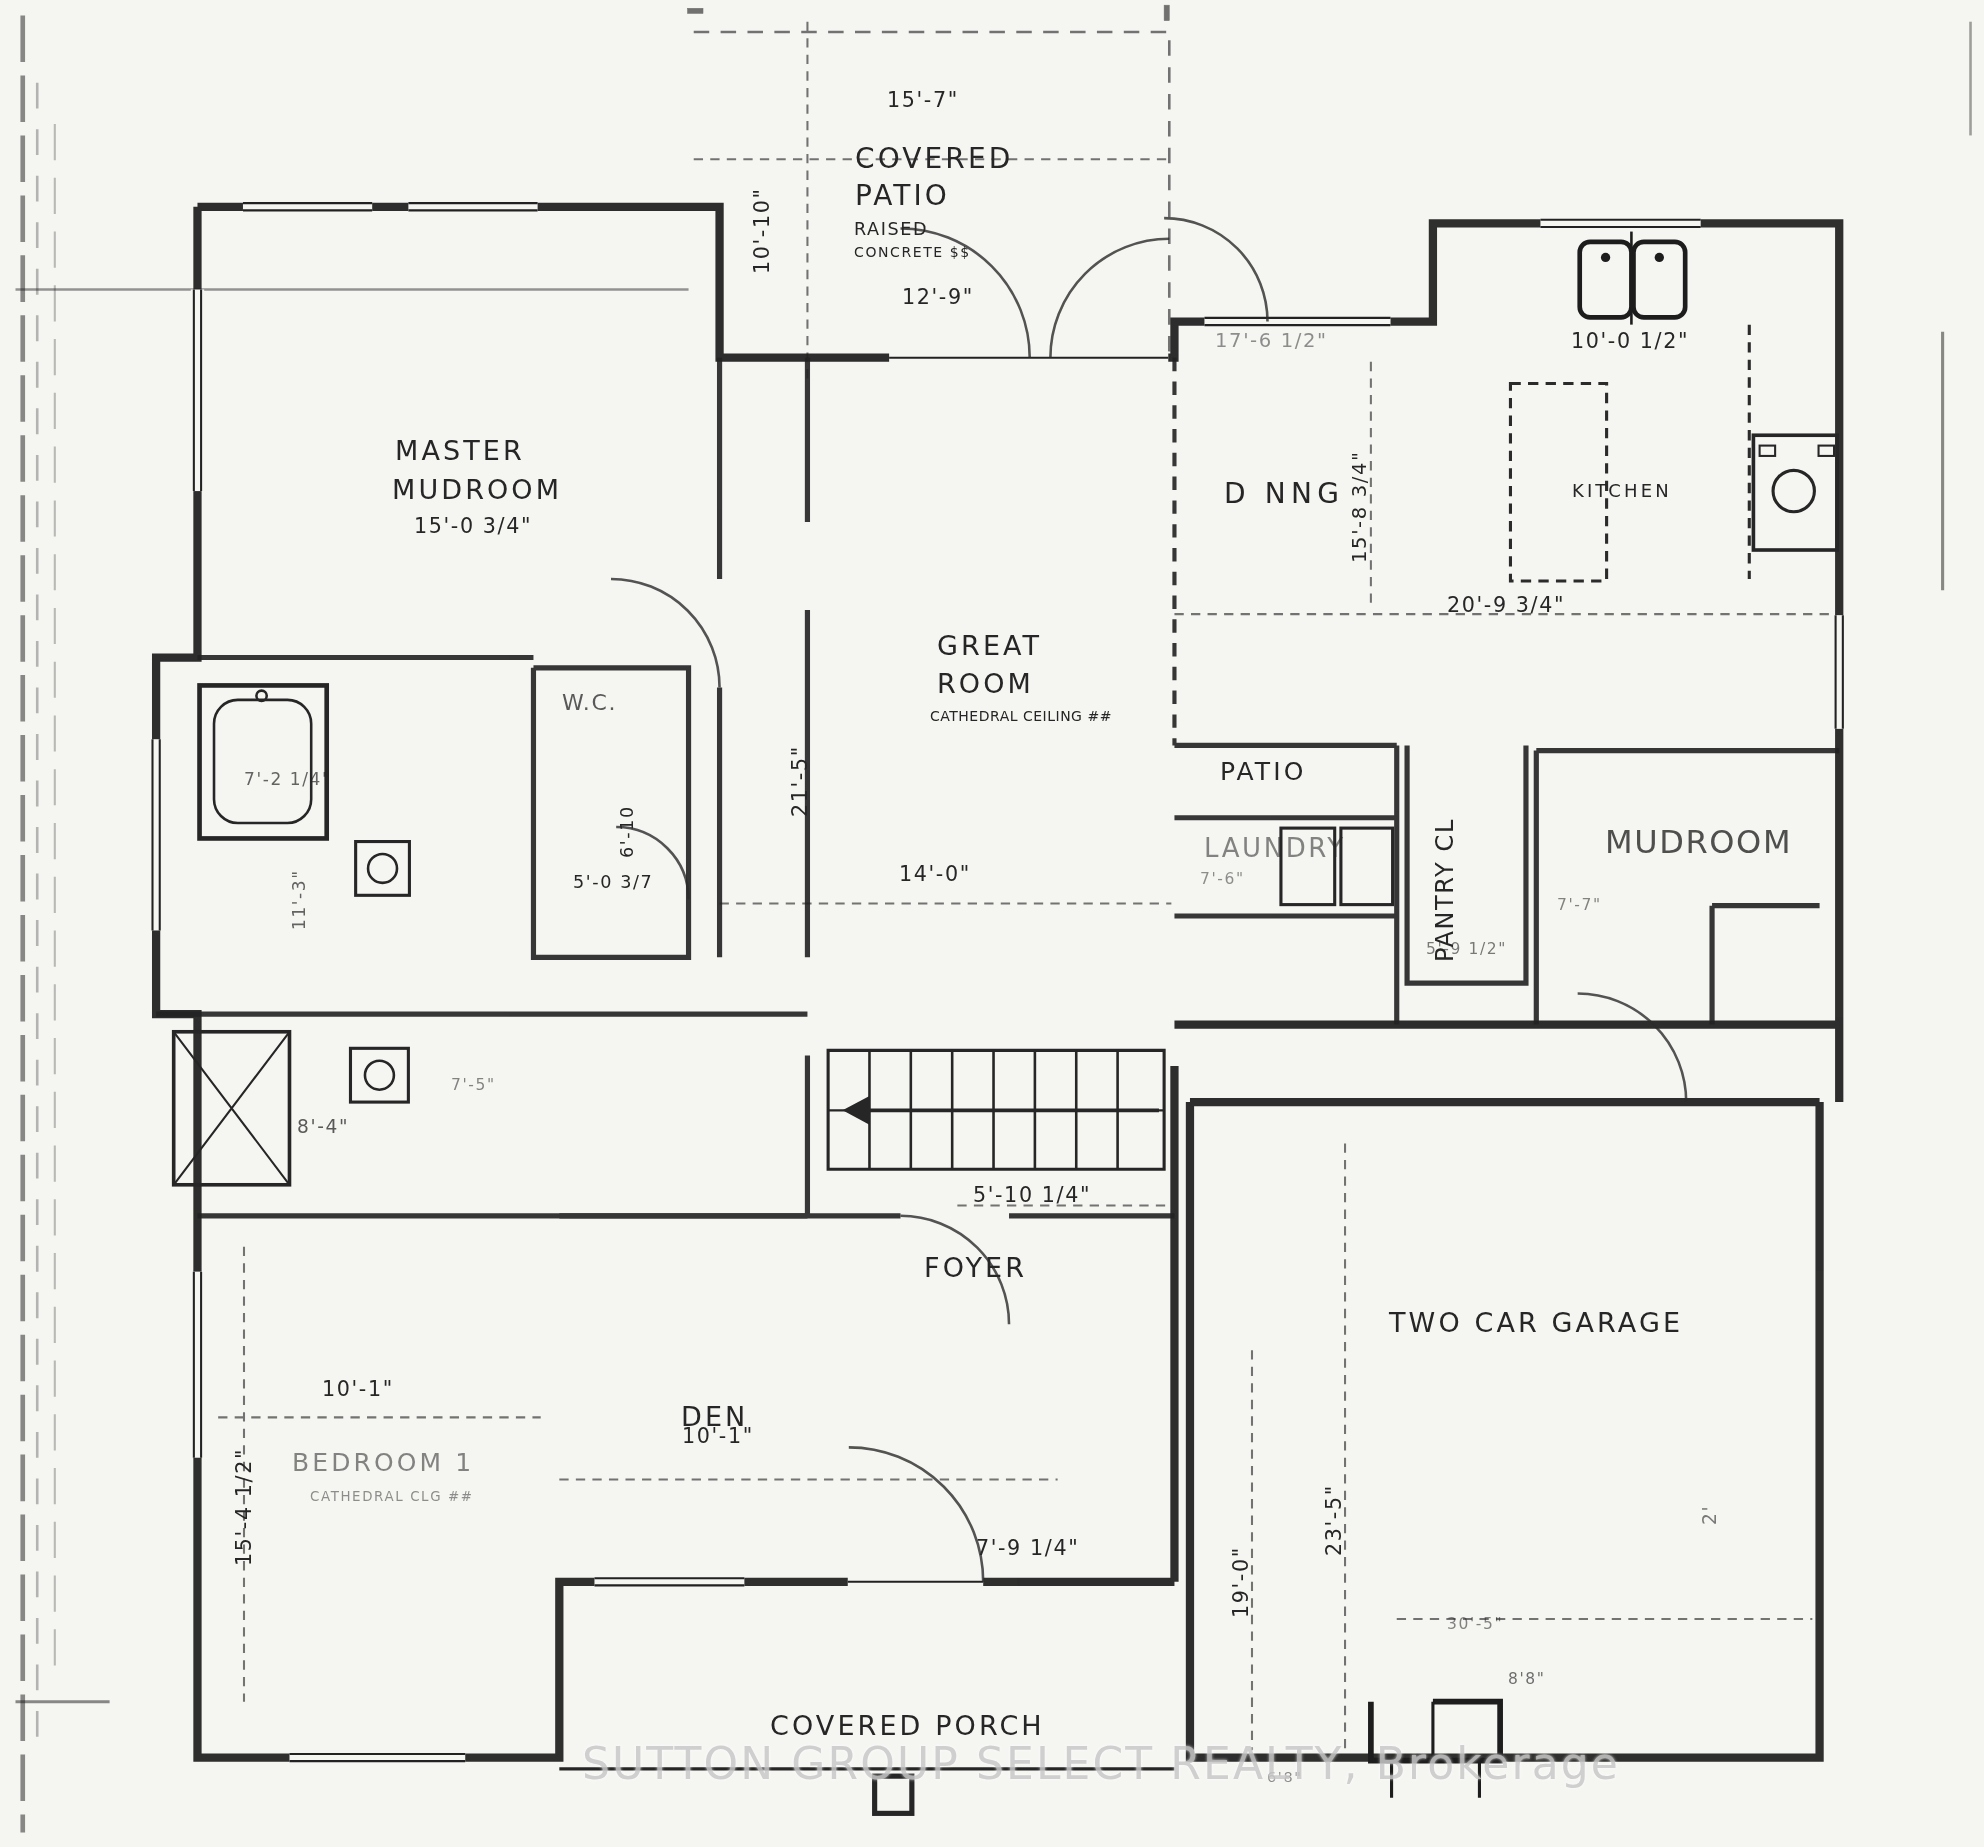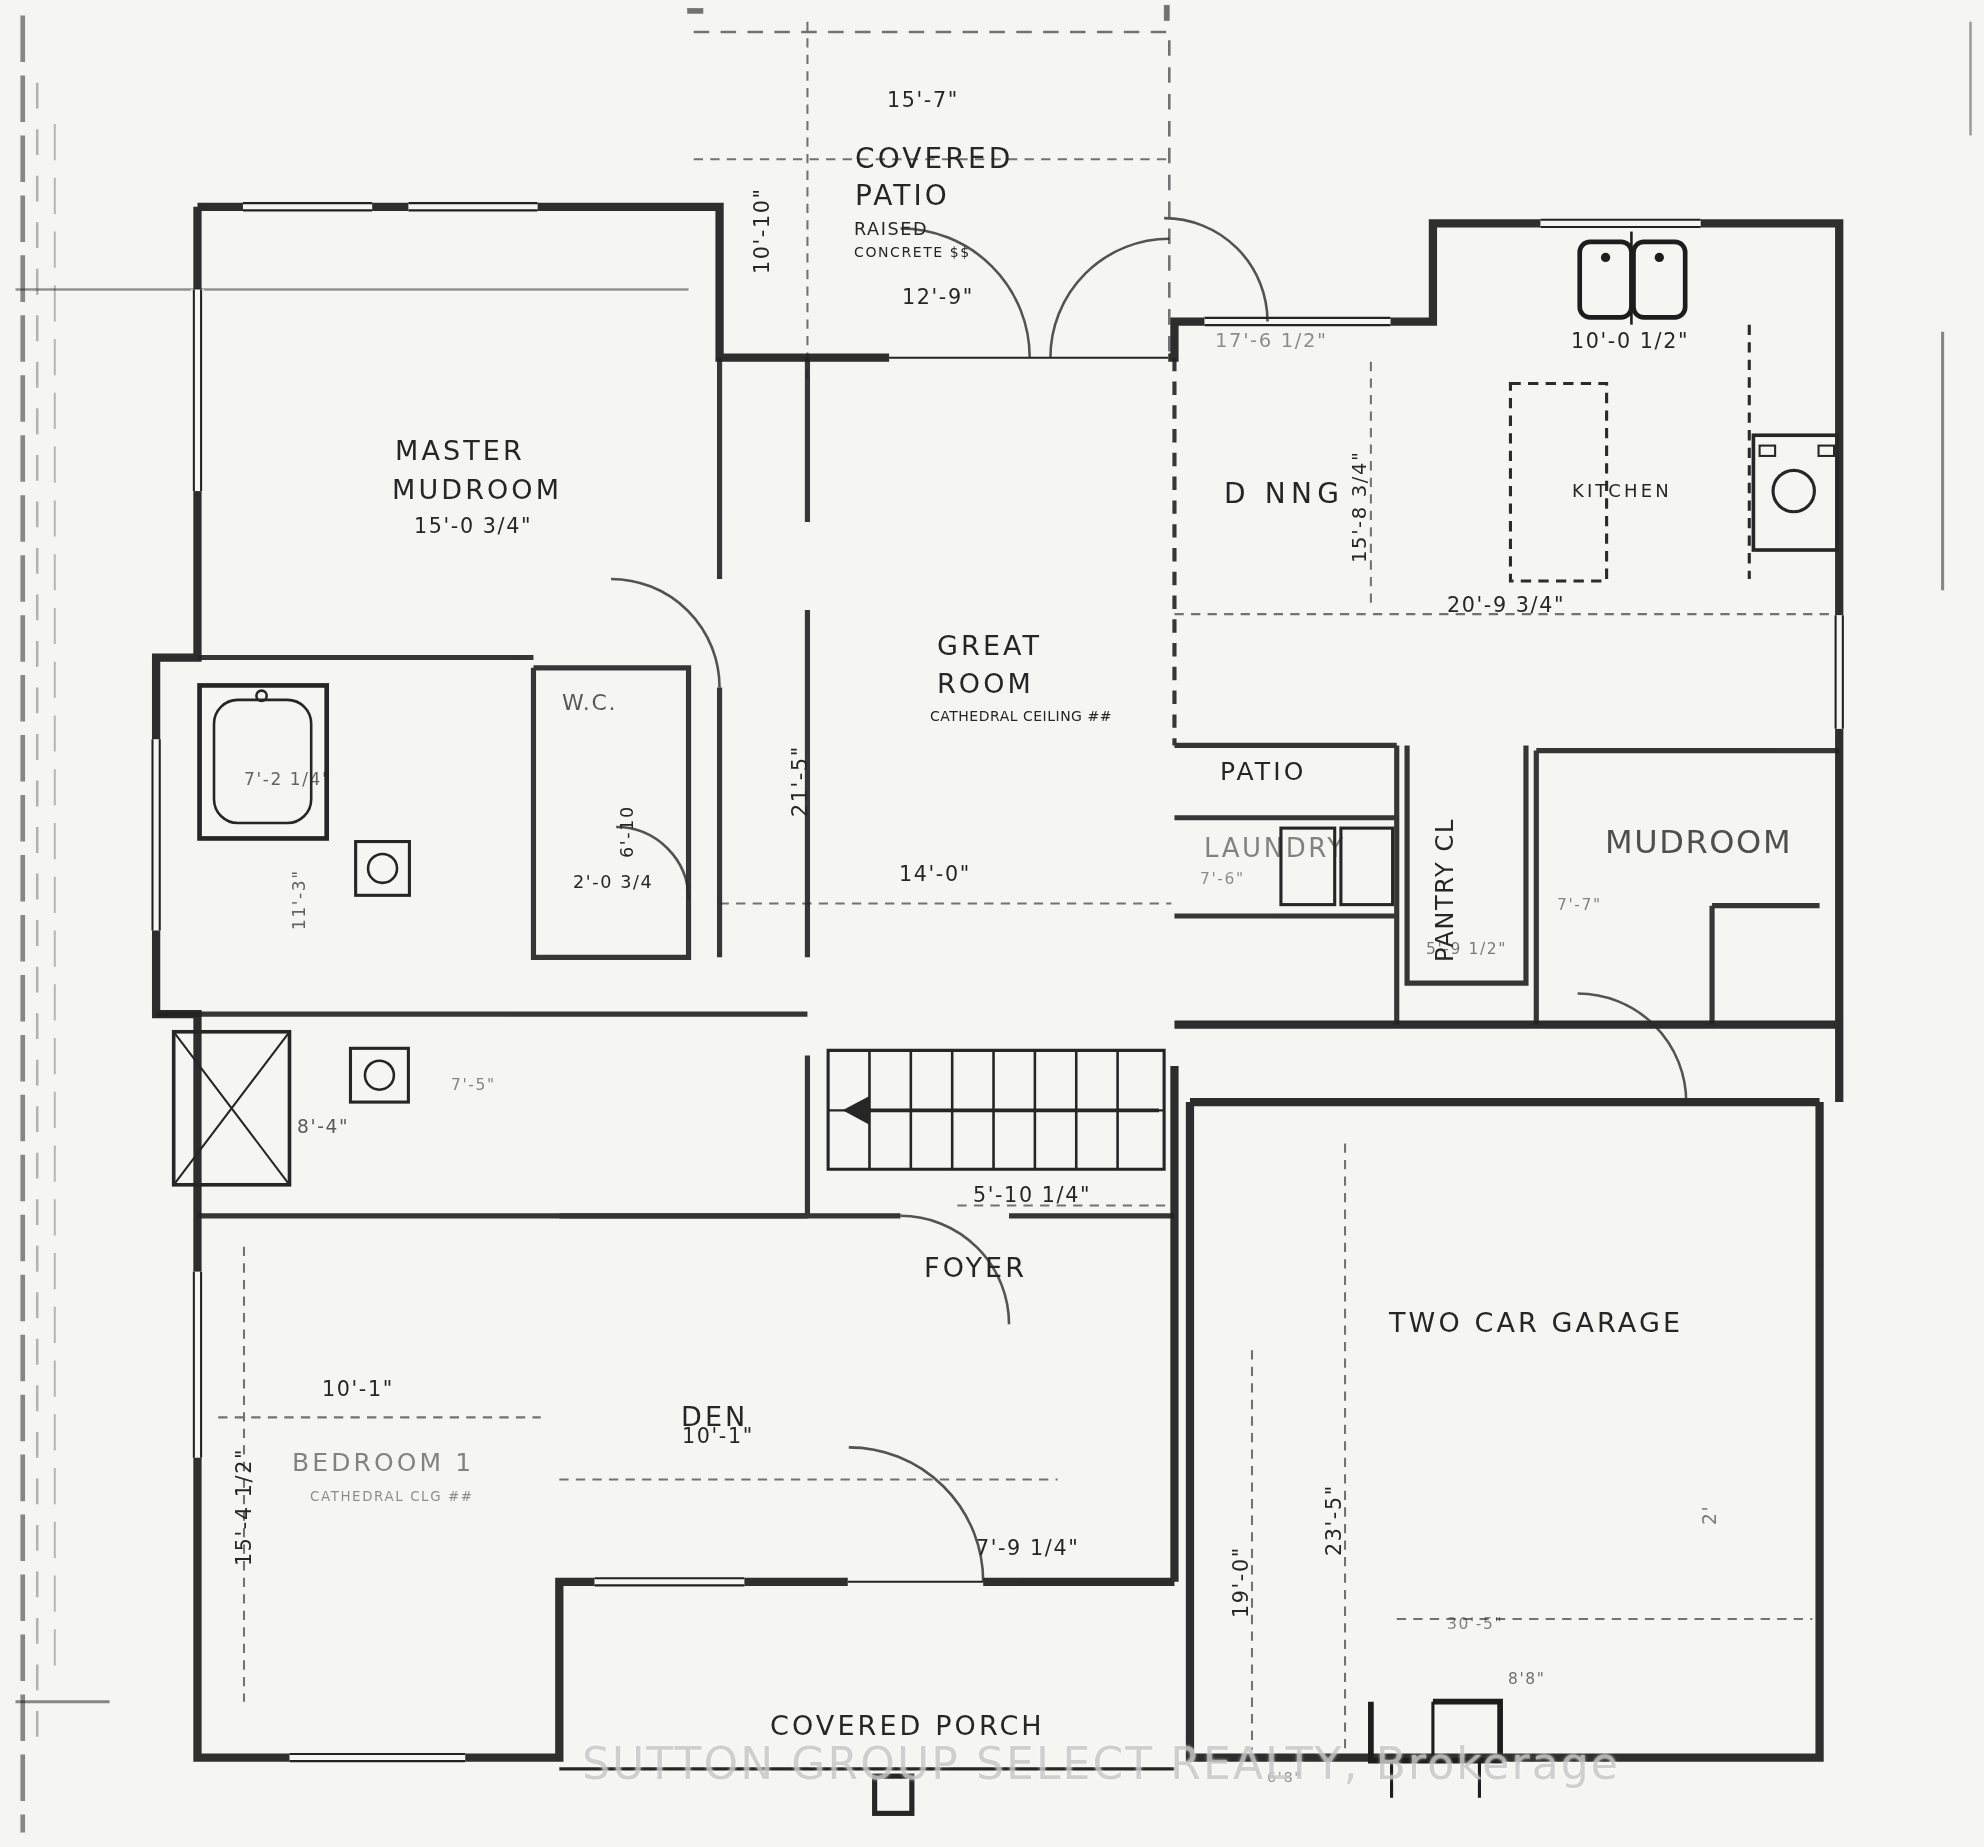--- a/index.html
+++ b/index.html
@@ -212,21 +212,21 @@
   <div class="lbl" style="left:1447px;top:595px;font-size:20.7px;">20'-9 3/4"</div>
 
   <div class="lbl room" style="left:937px;top:632px;font-size:27px;">GREAT</div>
   <div class="lbl room" style="left:937px;top:670px;font-size:27px;">ROOM</div>
   <div class="lbl" style="left:930px;top:709px;font-size:14px;letter-spacing:0.5px;">CATHEDRAL CEILING ##</div>
   <div class="lbl v" style="left:790px;top:817px;font-size:20.7px;">21'-5"</div>
   <div class="lbl" style="left:899px;top:864px;font-size:20.7px;">14'-0"</div>
 
   <div class="lbl" style="left:562px;top:692px;font-size:22px;opacity:.75;">W.C.</div>
   <div class="lbl v" style="left:619px;top:858px;font-size:17.6px;">6'-10</div>
-  <div class="lbl" style="left:573px;top:874px;font-size:17.6px;">2'-0 3/4</div>
+  <div class="lbl" style="left:573px;top:874px;font-size:17.6px;">5'-0 3/7</div>
 
   <div class="lbl" style="left:244px;top:771px;font-size:17px;opacity:.7;">7'-2 1/4"</div>
   <div class="lbl v" style="left:291px;top:930px;font-size:17px;opacity:.7;">11'-3"</div>
 
   <div class="lbl room" style="left:1220px;top:759px;font-size:25px;">PATIO</div>
   <div class="lbl" style="left:1180px;top:835px;font-size:26px;opacity:.55;letter-spacing:2.6px;margin-left:24px;">LAUNDRY</div>
   <div class="lbl" style="left:1200px;top:872px;font-size:15.5px;opacity:.5;">7'-6"</div>
   <div class="lbl v" style="left:1433px;top:962px;font-size:24px;">PANTRY CL</div>
   <div class="lbl" style="left:1426px;top:942px;font-size:15.5px;opacity:.6;">5'-9 1/2"</div>
   <div class="lbl" style="left:1605px;top:826px;font-size:32px;opacity:.8;">MUDROOM</div>

